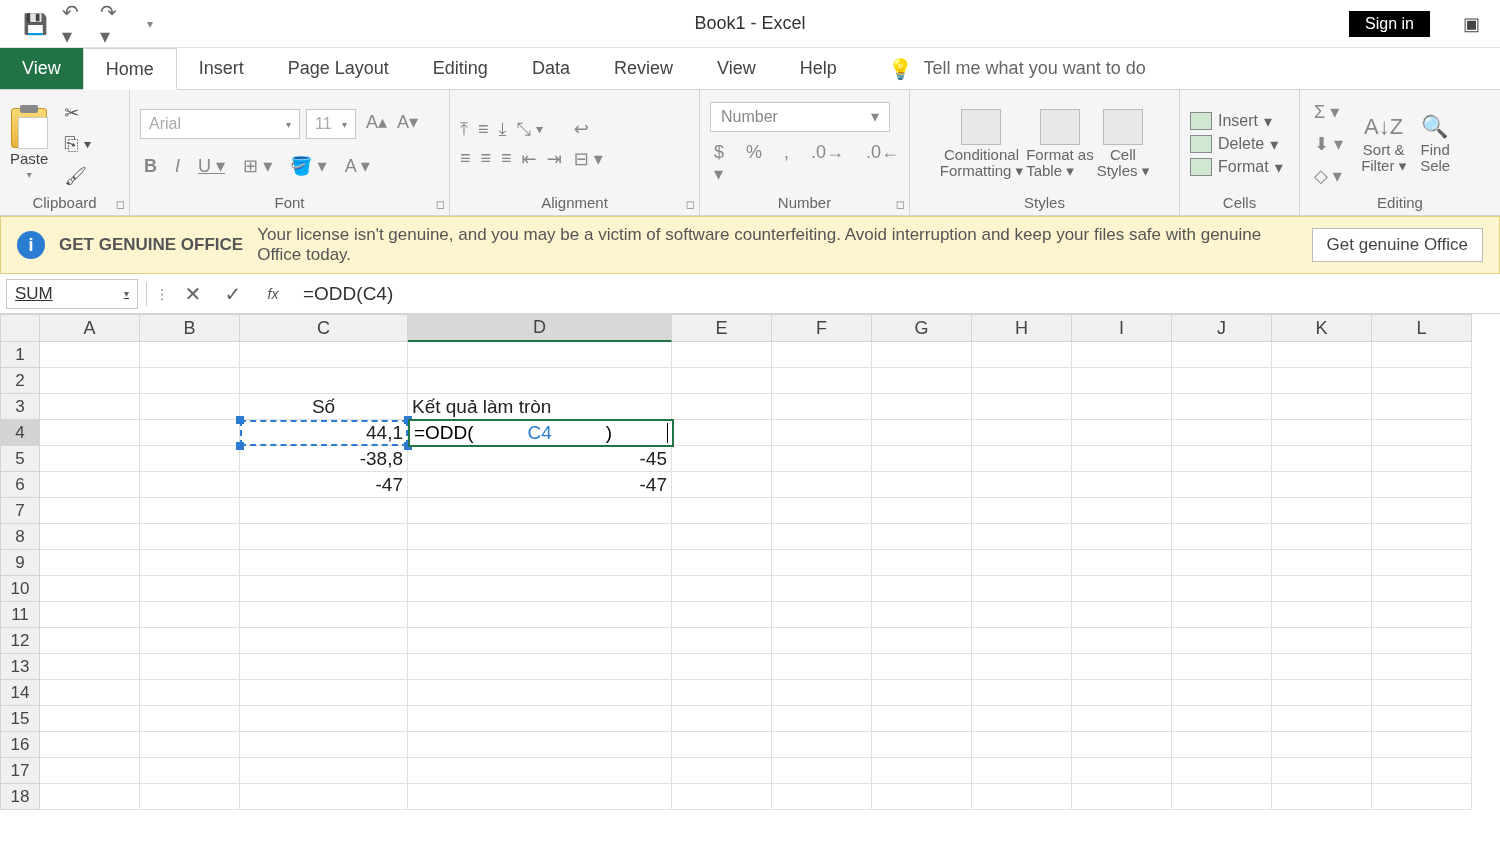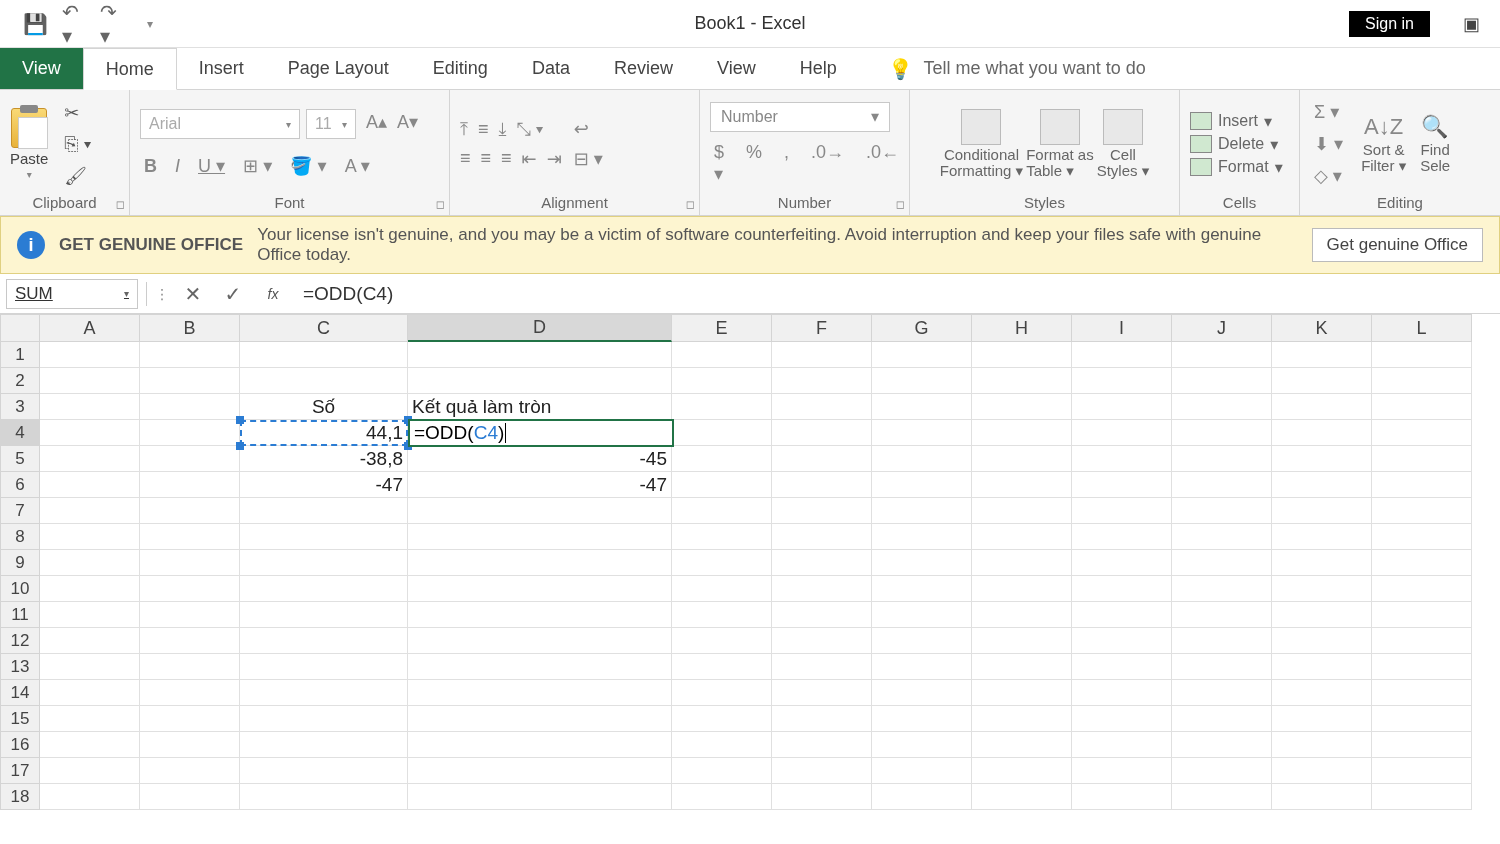--- a/index.html
+++ b/index.html
@@ -104,21 +104,21 @@
 .cA { width: 100px; } .cB { width: 100px; } .cC { width: 168px; }
 .cD { width: 264px; } .cE { width: 100px; } .cF { width: 100px; }
 .cG { width: 100px; } .cH { width: 100px; } .cI { width: 100px; }
 .cJ { width: 100px; } .cK { width: 100px; } .cL { width: 100px; }
 
 
 .ref-marquee { position: absolute; border: 2px dashed #2b7cd3; pointer-events: none; }
 .ref-handle { position: absolute; width: 8px; height: 8px; background: #2b7cd3; }
 
 
-.edit-cell { position: absolute; border: 2px solid #217346; background: #fff; font-size: 19px; padding: 0 4px; display: flex; align-items: center; }
+.edit-cell { position: absolute; border: 2px solid #217346; background: #fff; font-size: 19px; padding: 0 4px; display: flex; align-items: center; justify-content: space-between; }
 .edit-cell .ref { color: #2b7cd3; }
 .cursor-line { display: inline-block; width: 1px; height: 20px; background: #000; margin-left: 1px; }
 
 .disabled-text { color: #aaa; }
 </style>
 </head>
 <body>
 
 <div class="titlebar">
   <div class="qat">

